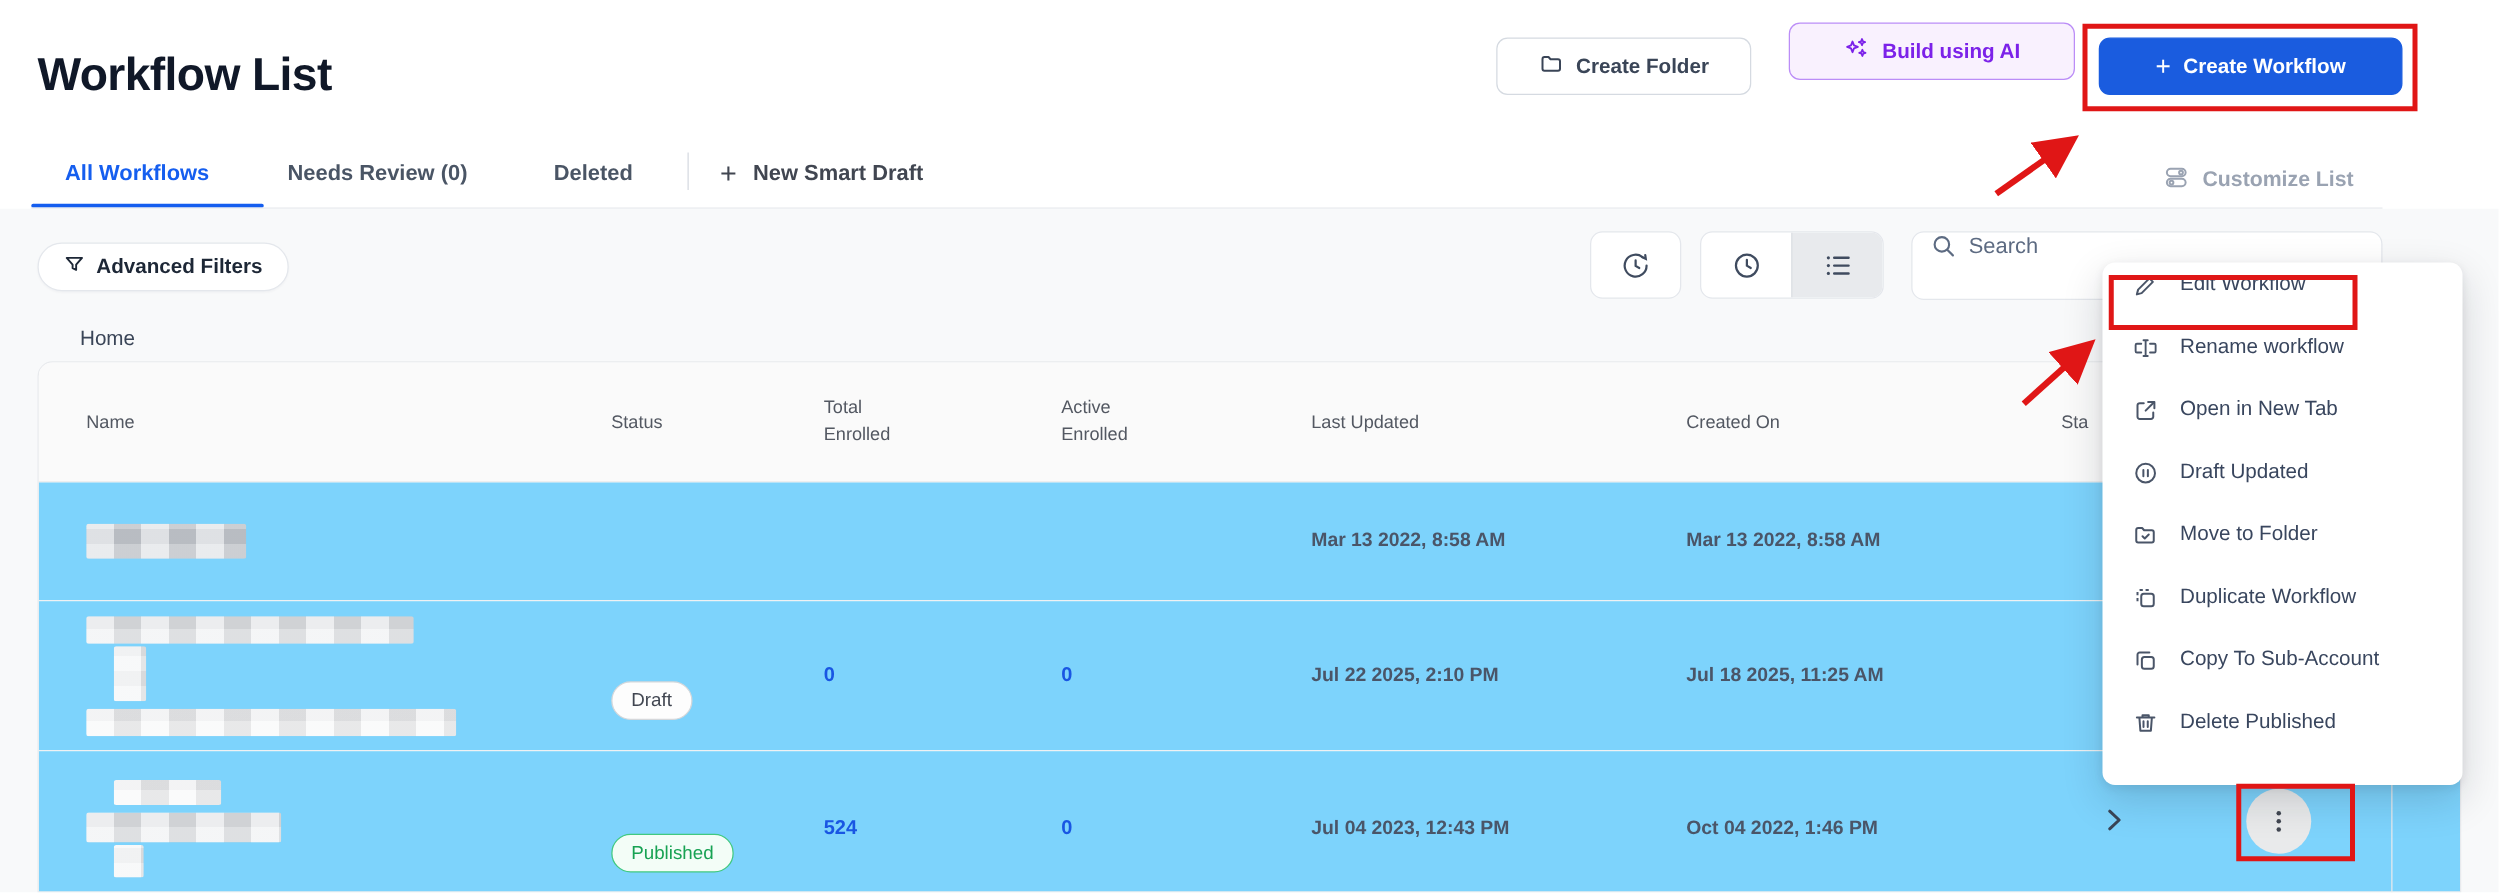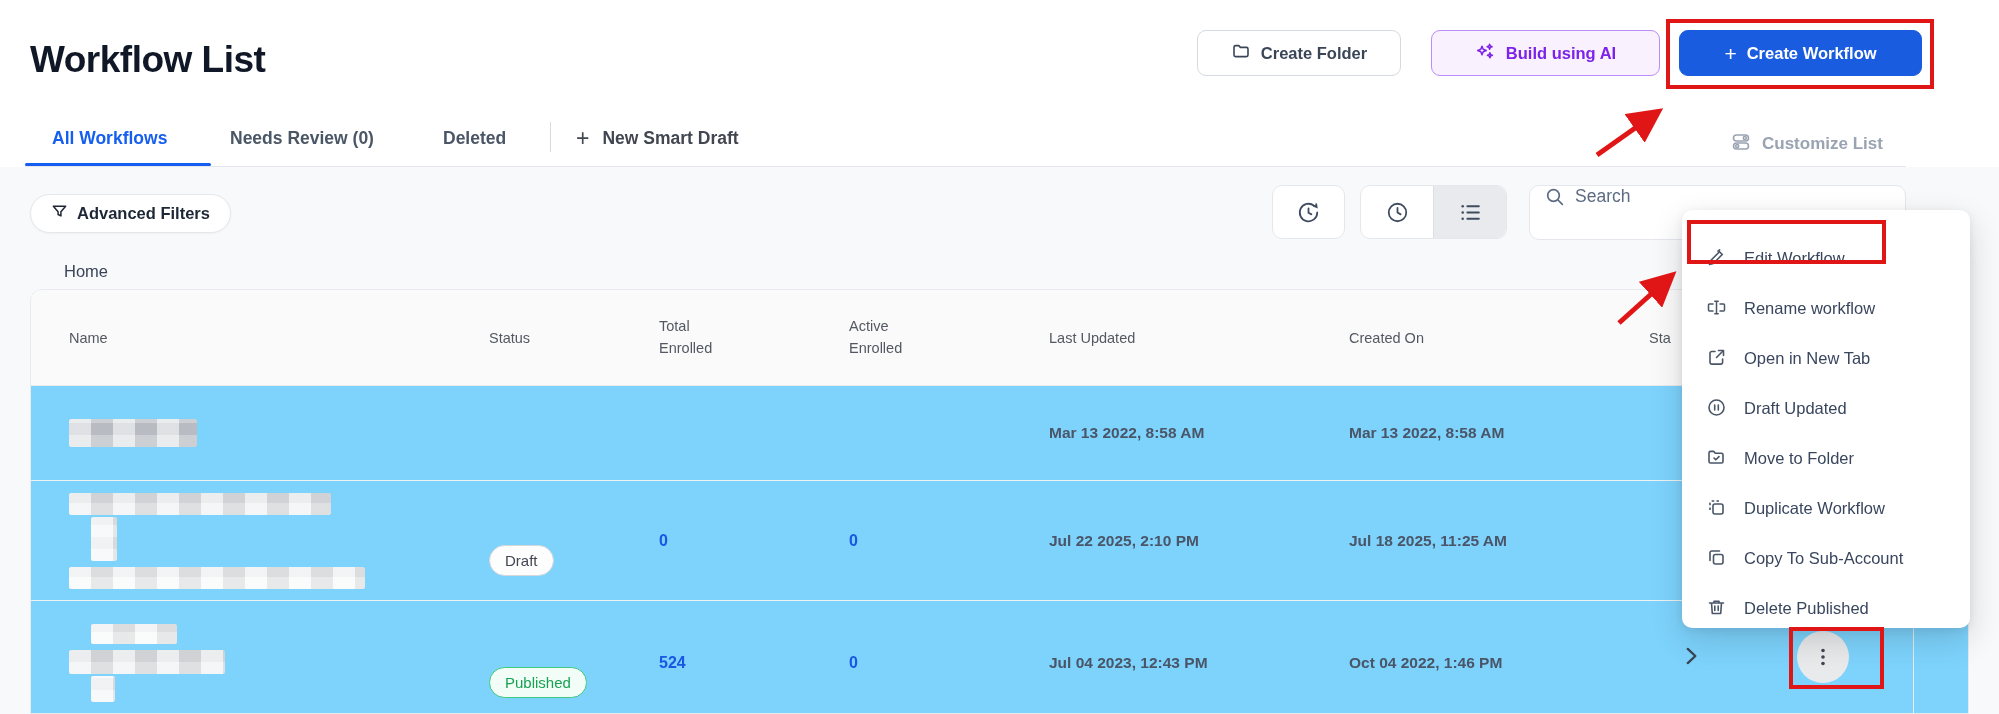--- a/index.html
+++ b/index.html
@@ -7,21 +7,21 @@
     font-family:"Liberation Sans", sans-serif; }
   .abs { position:absolute; }
   body { position:relative; }
 
   
   .page-title { left:30px; top:26px; font-size:37px; font-weight:700; color:#101828; letter-spacing:-0.5px;margin-top:13px; }
 
   .btn { display:flex; align-items:center; justify-content:center; gap:10px; height:46px;
          border-radius:9px; font-size:16.5px; font-weight:600; cursor:pointer; }
   .btn-folder { left:1197px; top:30px; width:204px; background:#fff; border:1px solid #d5dae1; color:#3a4557; }
-  .btn-ai { left:1431px; top:30px; width:229px; background:#f9f1fe; border:1.5px solid #bb8df7; color:#7c22e9; }
+  .btn-ai { left:1431px; top:18px; width:229px; background:#f9f1fe; border:1.5px solid #bb8df7; color:#7c22e9; }
   .btn-create { left:1679px; top:30px; width:243px; background:#1a5cdf; border:1px solid #1a5cdf; color:#fff; }
   .plus-glyph { font-size:21px; font-weight:400; line-height:1; }
 
   .red-box { border:4px solid #e01616; z-index:30; pointer-events:none; }
   .red-box-1 { left:1666px; top:19px; width:268px; height:70px; }
   .red-box-2 { left:1687px; top:220px; width:199px; height:44px; }
   .red-box-3 { left:1789px; top:627px; width:95px; height:62px; }
 
   
   .tab { top:124px; height:28px; display:flex; align-items:center; font-size:17.5px; font-weight:600; color:#4a5565; cursor:pointer; }
@@ -83,21 +83,21 @@
   .name-stack { display:flex; flex-direction:column; align-items:flex-start; }
 
   
   .row-chevron { left:1678px; top:643px; width:26px; height:26px; color:#3a4557; cursor:pointer; z-index:3; }
   .dots-btn { left:1797px; top:631px; width:52px; height:52px; border-radius:50%; background:#e9eaeb;
               display:flex; align-items:center; justify-content:center; color:#414651; cursor:pointer; z-index:3; }
 
   
   .menu { left:1682px; top:210px; width:288px; background:#fff; border-radius:10px; z-index:20;
           box-shadow:0 12px 32px rgba(16,24,40,.16), 0 2px 8px rgba(16,24,40,.08); padding:8px 0 10px; }
-  .menu-item { height:50px; display:flex; align-items:flex-end; gap:17px; padding:0 10px 0 24px;
+  .menu-item { height:50px; display:flex; align-items:flex-start; gap:17px; padding:0 10px 0 24px;
                font-size:16.5px; font-weight:500; color:#39465e; cursor:pointer; }
   .menu-item .mi-icon { color:#4a5568; display:flex; }
 
   
   .arrows { left:0; top:0; width:1999px; height:714px; z-index:28; pointer-events:none; }
 </style>
 </head>
 <body>
 
 <div class="abs page-title">Workflow List</div>

